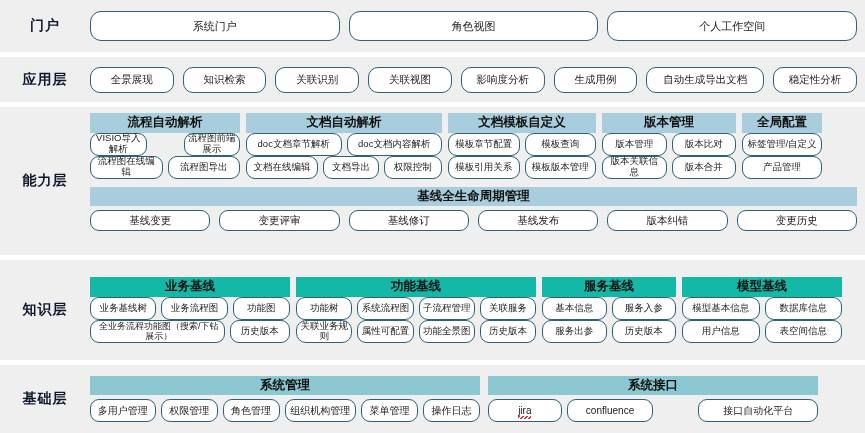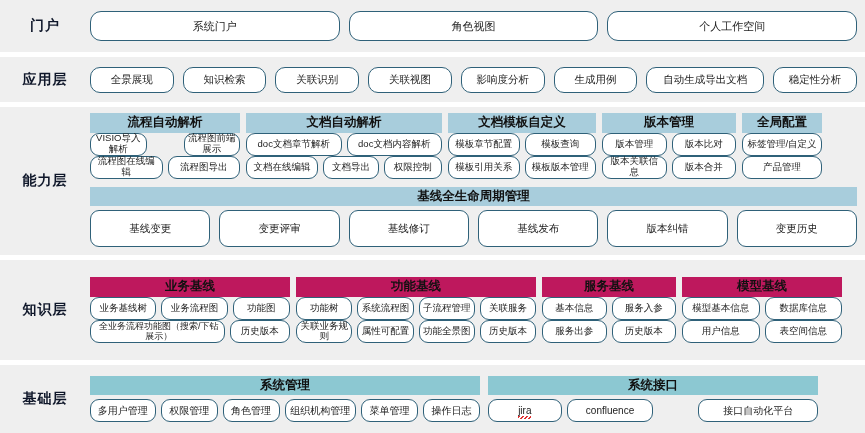--- a/index.html
+++ b/index.html
@@ -69,29 +69,29 @@
   .grp{display:flex;flex-direction:column;}
   .grp-head{
     background:#a8cddc;
     text-align:center;
     font-size:12.5px;
     font-weight:bold;
     color:#111;
     padding:3px 0 4px;
     line-height:1;
   }
-  .grp-head.gray{background:#be185d;}
+  .grp-head.gray{background:#14b8a6;}
   .grp-head.teal{background:#8cc8d2;}
   .grp-line{display:flex;gap:5px;}
   .grp-line .pill{height:23px;}
 
   
   .life{display:flex;flex-direction:column;gap:4px;margin-top:3px;}
   .life-row{display:flex;gap:9px;}
-  .life-row .pill{flex:1;height:37px;font-size:10.5px;}
+  .life-row .pill{flex:1;height:21px;font-size:10.5px;}
 
   
   .k-line .pill{height:23px;}
 
   
   .base-row{display:flex;gap:8px;align-items:flex-start;}
   .base-col{display:flex;flex-direction:column;gap:4px;}
   .base-line{display:flex;gap:5px;}
   .base-line .pill{height:23px;font-size:10px;}
 

